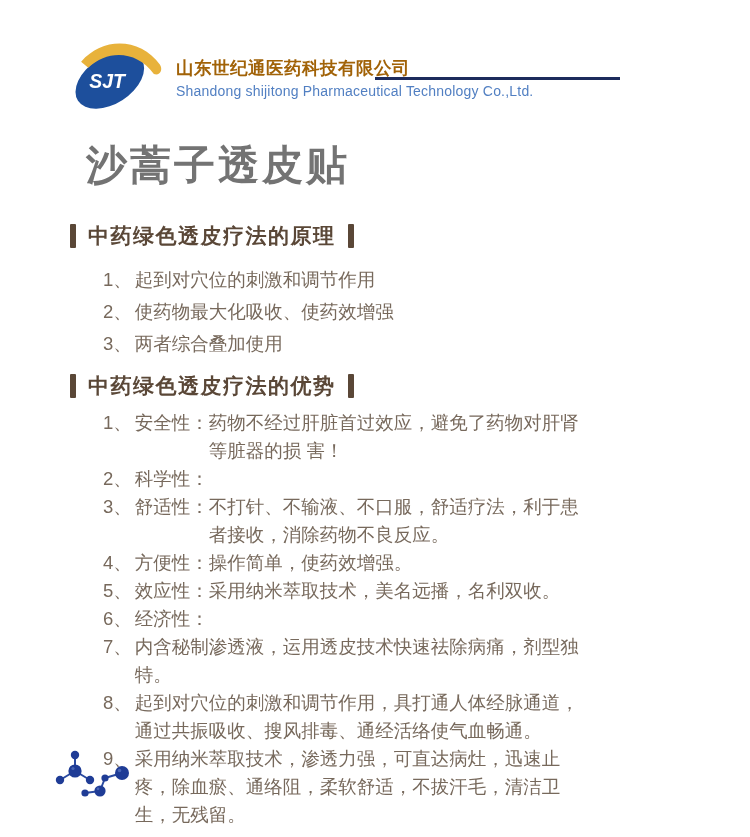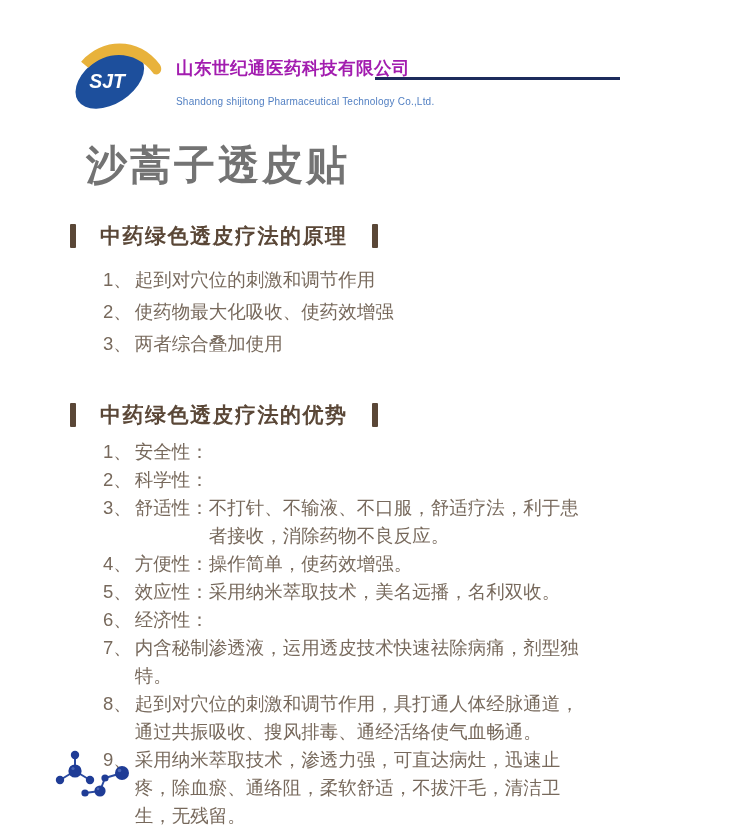--- a/index.html
+++ b/index.html
@@ -5,47 +5,47 @@
   html,body{margin:0;padding:0;background:#ffffff;}
   .canvas{
     position:relative;width:620px;height:837px;background:#ffffff;
     font-family:"Liberation Sans","DejaVu Sans",sans-serif;overflow:hidden;
   }
 
   
   .logo{position:absolute;left:66px;top:34px;width:104px;height:82px;}
   .company{position:absolute;left:176px;top:57px;}
   .company-cn{
-    font-size:17.5px;font-weight:bold;color:#a21caf;letter-spacing:0.5px;line-height:22px;
+    font-size:17.5px;font-weight:bold;color:#a16207;letter-spacing:0.5px;line-height:22px;
   }
   .company-en{
-    font-size:10px;color:#517fc2;margin-top:17px;letter-spacing:0.2px;
+    font-size:14px;color:#517fc2;margin-top:4px;letter-spacing:0.2px;
   }
   .header-line{
     position:absolute;left:375px;top:77px;width:299px;height:2.5px;background:#1d2b5c;
   }
 
   
   .doc-title{
     position:absolute;left:86px;top:138px;
     font-family:"DejaVu Serif","Liberation Serif",serif;
     font-size:41px;font-weight:600;color:#737373;letter-spacing:3px;
   }
 
   
   .section{position:absolute;left:70px;right:0;}
   .section.principle{top:222px;}
-  .section.advantage{top:401px;}
+  .section.advantage{top:372px;}
   .section-heading{display:flex;align-items:center;}
   .heading-bar{
     width:6px;height:24px;background:#5a4737;border-radius:1px;flex:none;
   }
   .heading-text{
     font-size:21px;font-weight:bold;color:#5a4737;letter-spacing:1.5px;
-    margin:0 24px;line-height:28px;
+    margin:0 12px;line-height:28px;
   }
 
   .list{margin:0;padding:0;list-style:none;}
   .principle .list{margin-top:14px;padding-left:33px;}
   .principle .li{line-height:32px;}
   .advantage .list{margin-top:9px;padding-left:33px;padding-right:28px;}
   .advantage .li{line-height:28px;}
 
   .li{
     display:flex;align-items:flex-start;
@@ -103,20 +103,21 @@
   <div class="section advantage">
     <div class="section-heading">
       <span class="heading-bar"></span>
       <span class="heading-text">中药绿色透皮疗法的优势</span>
       <span class="heading-bar"></span>
     </div>
     <ul class="list">
       <li class="li">
         <span class="num">1、</span>
         <span class="label">安全性：</span>
+        <span class="txt">药物不经过肝脏首过效应，避免了药物对肝肾等脏器的损 害！</span>
       </li>
       <li class="li">
         <span class="num">2、</span>
         <span class="label">科学性：</span>
       </li>
       <li class="li">
         <span class="num">3、</span>
         <span class="label">舒适性：</span>
         <span class="txt">不打针、不输液、不口服，舒适疗法，利于患者接收，消除药物不良反应。</span>
       </li>

